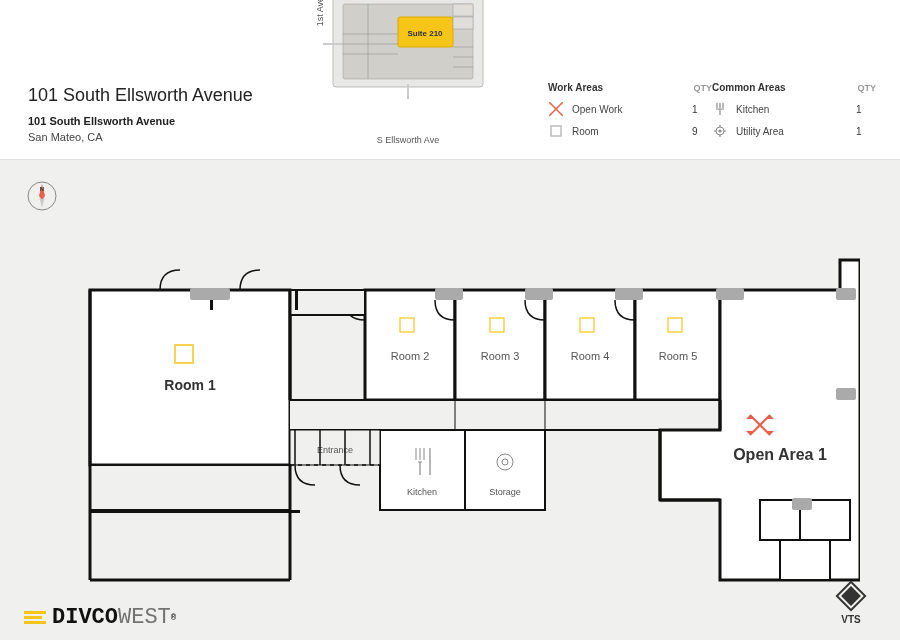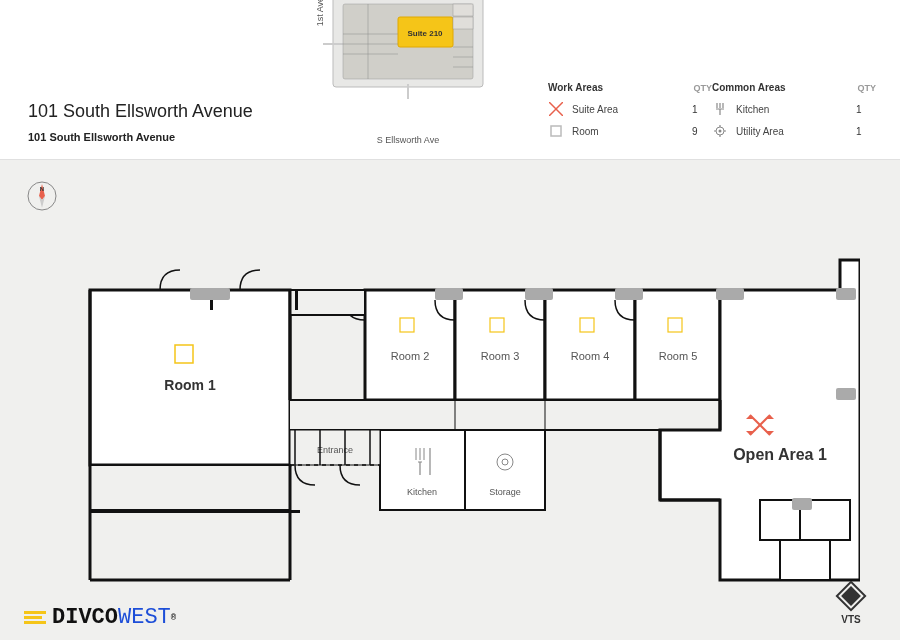--- a/index.html
+++ b/index.html
@@ -188,21 +188,21 @@
 
     .divco-text-divco {
       font-size: 22px;
       font-weight: 700;
       color: #111;
     }
 
     .divco-text-west {
       font-size: 22px;
       font-weight: 400;
-      color: #1d4ed8;
+      color: #737373;
     }
 
     .divco-reg {
       font-size: 9px;
       vertical-align: super;
       color: #111;
     }
 
     .vts-logo {
       position: absolute;
@@ -217,20 +217,21 @@
       height: 100%;
     }
   </style>
 </head>
 <body>
 
 <div class="header">
   <div class="header-left">
     <h1>101 South Ellsworth Avenue</h1>
     <div class="address-bold">101 South Ellsworth Avenue</div>
+    <div class="address-normal">San Mateo, CA</div>
   </div>
 
   <div class="header-map">
     <div class="map-thumbnail">
       <span class="map-label-top">1st Ave</span>
       
       <svg class="map-svg" viewBox="0 0 170 110">
 
         <rect x="10" y="8" width="150" height="90" rx="3" fill="#e8e8e6" stroke="#bbb" stroke-width="1"></rect>
 
@@ -264,21 +265,21 @@
         <span>Work Areas</span>
         <span class="qty-label">QTY</span>
       </div>
       <div class="legend-item">
         <div class="icon">
           <svg width="14" height="14" viewBox="0 0 14 14">
             <line x1="0" y1="14" x2="14" y2="0" stroke="#e8604c" stroke-width="1.5"></line>
             <line x1="0" y1="0" x2="14" y2="14" stroke="#e8604c" stroke-width="1.5"></line>
           </svg>
         </div>
-        <span>Suite Area</span>
+        <span>Open Work</span>
         <span class="qty">1</span>
       </div>
       <div class="legend-item">
         <div class="icon">
           <svg width="12" height="12" viewBox="0 0 12 12">
             <rect x="1" y="1" width="10" height="10" fill="none" stroke="#bbb" stroke-width="1.5"></rect>
           </svg>
         </div>
         <span>Room</span>
         <span class="qty">9</span>

